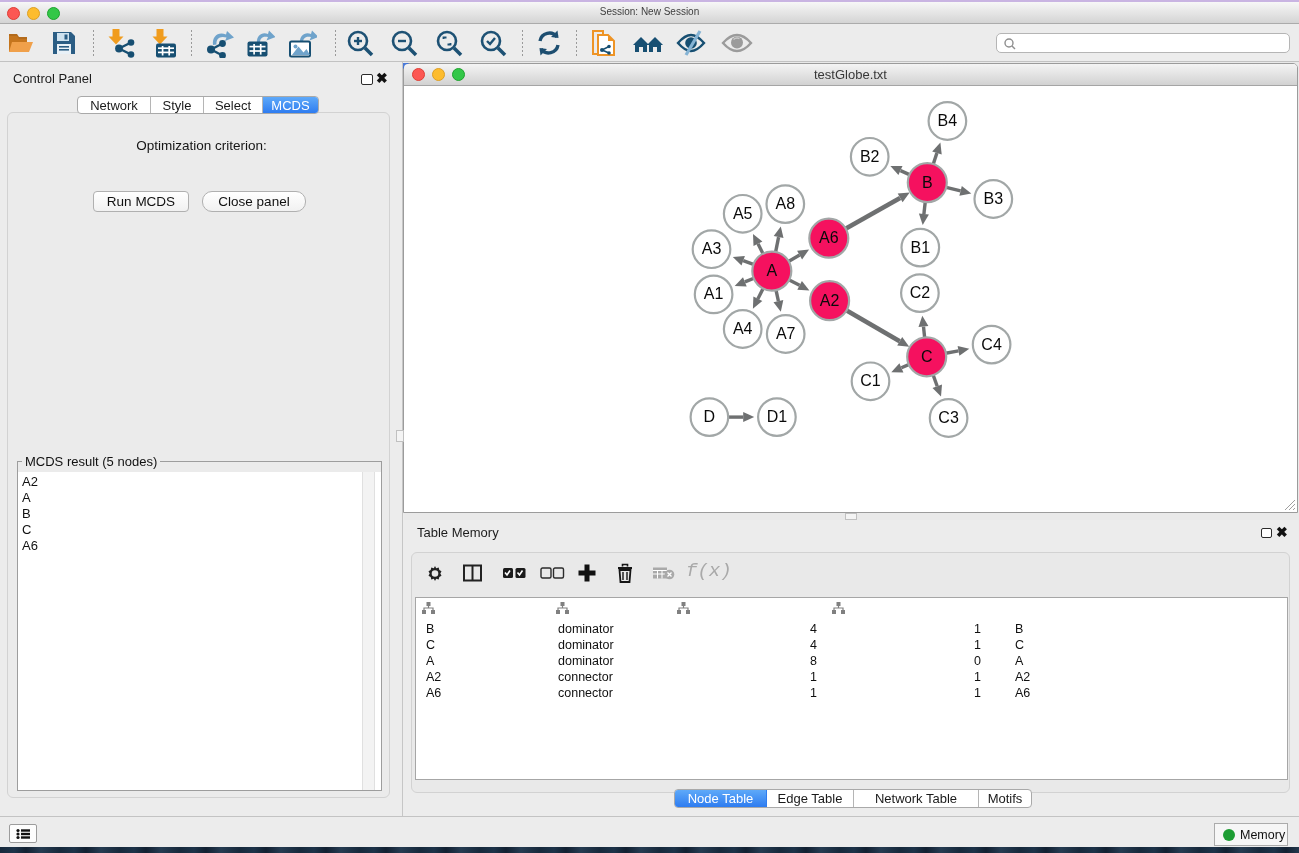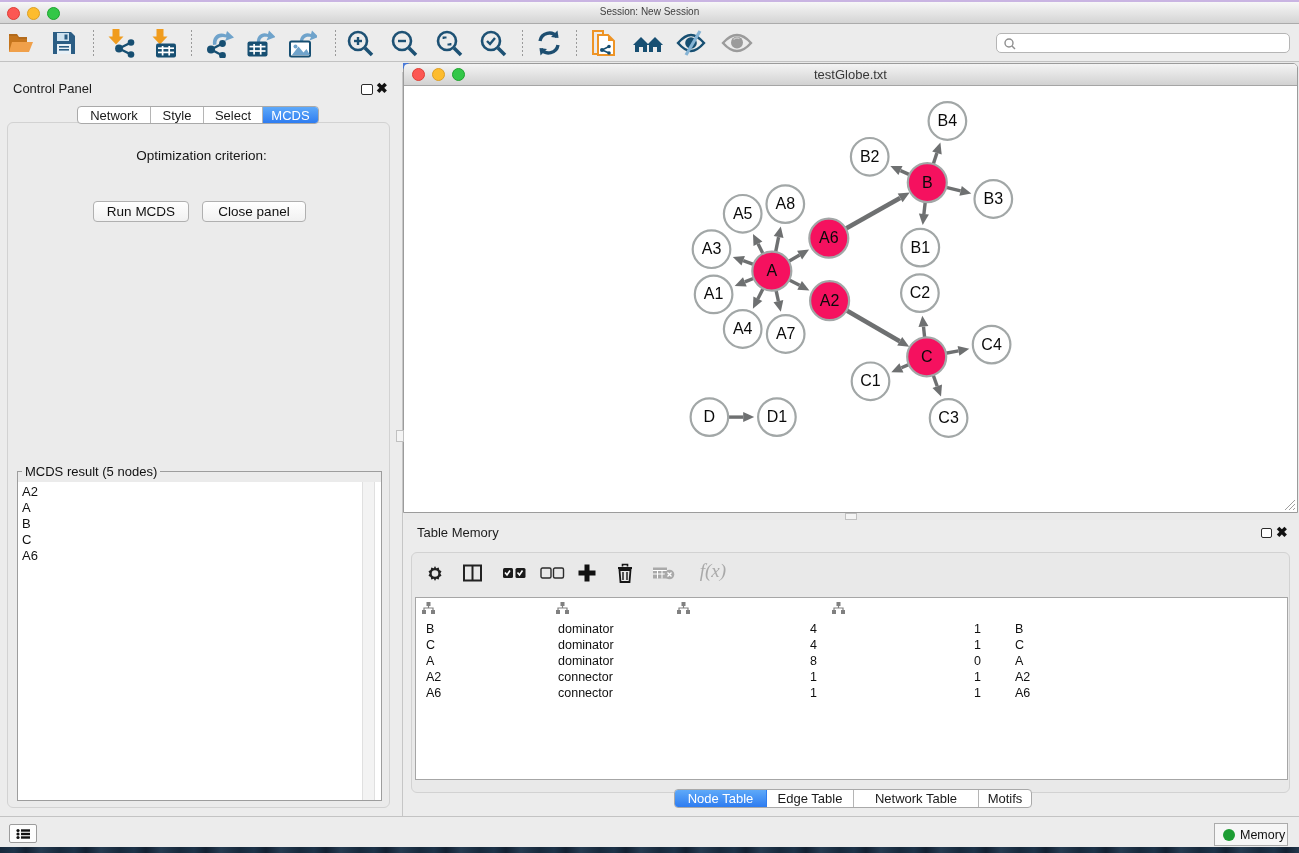--- a/index.html
+++ b/index.html
@@ -197,39 +197,39 @@
 <div class="sep" style="left:522px;"></div>
 <div class="sep" style="left:576px;"></div>
 
 <div class="abs" style="left:996px;top:33px;width:294px;height:20px;background:#fff;border:1px solid #b5b5b5;border-radius:5px;">
   <svg class="abs" style="left:6px;top:3px;" width="14" height="14" viewBox="0 0 14 14">
       <circle cx="6" cy="6" r="4" fill="none" stroke="#8e8e8e" stroke-width="1.4"></circle>
       <line x1="9" y1="9" x2="12" y2="12" stroke="#8e8e8e" stroke-width="1.4"></line>
     </svg>
 </div>
 
-<div class="abs" style="left:0;top:62px;width:403px;height:754px;background:#ececec;border-right:1px solid #c6c6c6;margin-top:10px;">
+<div class="abs" style="left:0;top:62px;width:403px;height:754px;background:#ececec;border-right:1px solid #c6c6c6;">
   <div class="abs" style="left:13px;top:9px;font-size:13px;color:#1c1c1c;">Control Panel</div>
   <div class="abs" style="left:361px;top:12px;width:12px;height:11px;border:1.5px solid #2b2b2b;border-radius:2px;background:#fff;"></div>
   <div class="abs hdrbtns" style="left:376px;top:8px;font-weight:bold;font-size:14px;color:#111;">✖</div>
 
   <div class="abs" style="left:7px;top:50px;width:383px;height:686px;background:#ebebeb;border:1px solid #d2d2d2;border-radius:6px;"></div>
 
   <div class="seg" style="left:77px;top:34px;height:18px;">
     <div style="width:73px;">Network</div>
     <div style="width:53px;">Style</div>
     <div style="width:59px;">Select</div>
     <div class="on" style="width:55px;">MCDS</div>
   </div>
 
   <div class="abs" style="left:0;width:403px;top:76px;text-align:center;font-size:13.5px;color:#151515;">Optimization criterion:</div>
 
 
   <div class="btn" style="left:93px;top:129px;width:96px;height:21px;">Run MCDS</div>
-  <div class="btn" style="left:202px;top:129px;width:104px;height:21px;">Close panel</div>
+  <div class="btn" style="left:202px;top:129px;width:104px;height:21px;border-radius:10px;">Close panel</div>
 
   <div class="abs" style="left:17px;top:399px;width:365px;height:330px;border:1px solid #9d9d9d;"></div>
   <div class="abs" style="left:22px;top:392px;font-size:13px;color:#111;background:#ebebeb;padding:0 3px;">MCDS result (5 nodes)</div>
   <div class="abs" style="left:18px;top:410px;width:363px;height:318px;background:#fff;">
     <div style="padding:2px 0 0 4px;font-size:13px;color:#111;line-height:16px;">A2<br>A<br>B<br>C<br>A6</div>
     <div style="position:absolute;top:0;left:344px;width:13px;height:100%;background:#f3f3f3;border-left:1px solid #e0e0e0;border-right:1px solid #e0e0e0;"></div>
   </div>
 </div>
 
 <div class="abs" style="left:404px;top:62px;width:895px;height:458px;background:#e9e9e9;"></div>
@@ -384,21 +384,21 @@
       <rect x="1" y="1.5" width="14" height="11" fill="#a9a9a9"></rect>
       <g stroke="#fff" stroke-width="1">
           <line x1="1" y1="4.5" x2="15" y2="4.5"></line>
           <line x1="1" y1="8" x2="15" y2="8"></line>
           <line x1="5.5" y1="4.5" x2="5.5" y2="12.5"></line>
           <line x1="10" y1="4.5" x2="10" y2="12.5"></line>
         </g>
       <circle cx="17.5" cy="8.5" r="4.8" fill="#a9a9a9"></circle>
       <path d="M15.5 6.5 l4 4 M19.5 6.5 l-4 4" stroke="#fff" stroke-width="1.3"></path>
     </svg>
-    <div class="abs" style="left:282px;top:40px;width:40px;font-family:Liberation Serif, serif;font-style:italic;font-size:19px;color:#a9a9a9;text-align:right;">f(x)</div>
+    <div class="abs" style="left:282px;top:40px;width:40px;font-family:Liberation Mono, monospace;font-style:italic;font-size:19px;color:#a9a9a9;text-align:right;">f(x)</div>
   </div>
 
   <div class="abs" style="left:11px;top:77px;width:873px;height:183px;background:#fff;border:1px solid #a6a6a6;">
     <svg class="abs" style="left:6px;top:4px;" width="13" height="13" viewBox="0 0 13 13">
         <g fill="#808080">
           <rect x="4.5" y="0" width="4" height="4"></rect>
           <rect x="0" y="8" width="4" height="4"></rect>
           <rect x="9" y="8" width="4" height="4"></rect>
         </g>
         <path d="M6.5 4 v2 M2 8 v-2 h9 v2" stroke="#808080" fill="none" stroke-width="1.2"></path>

